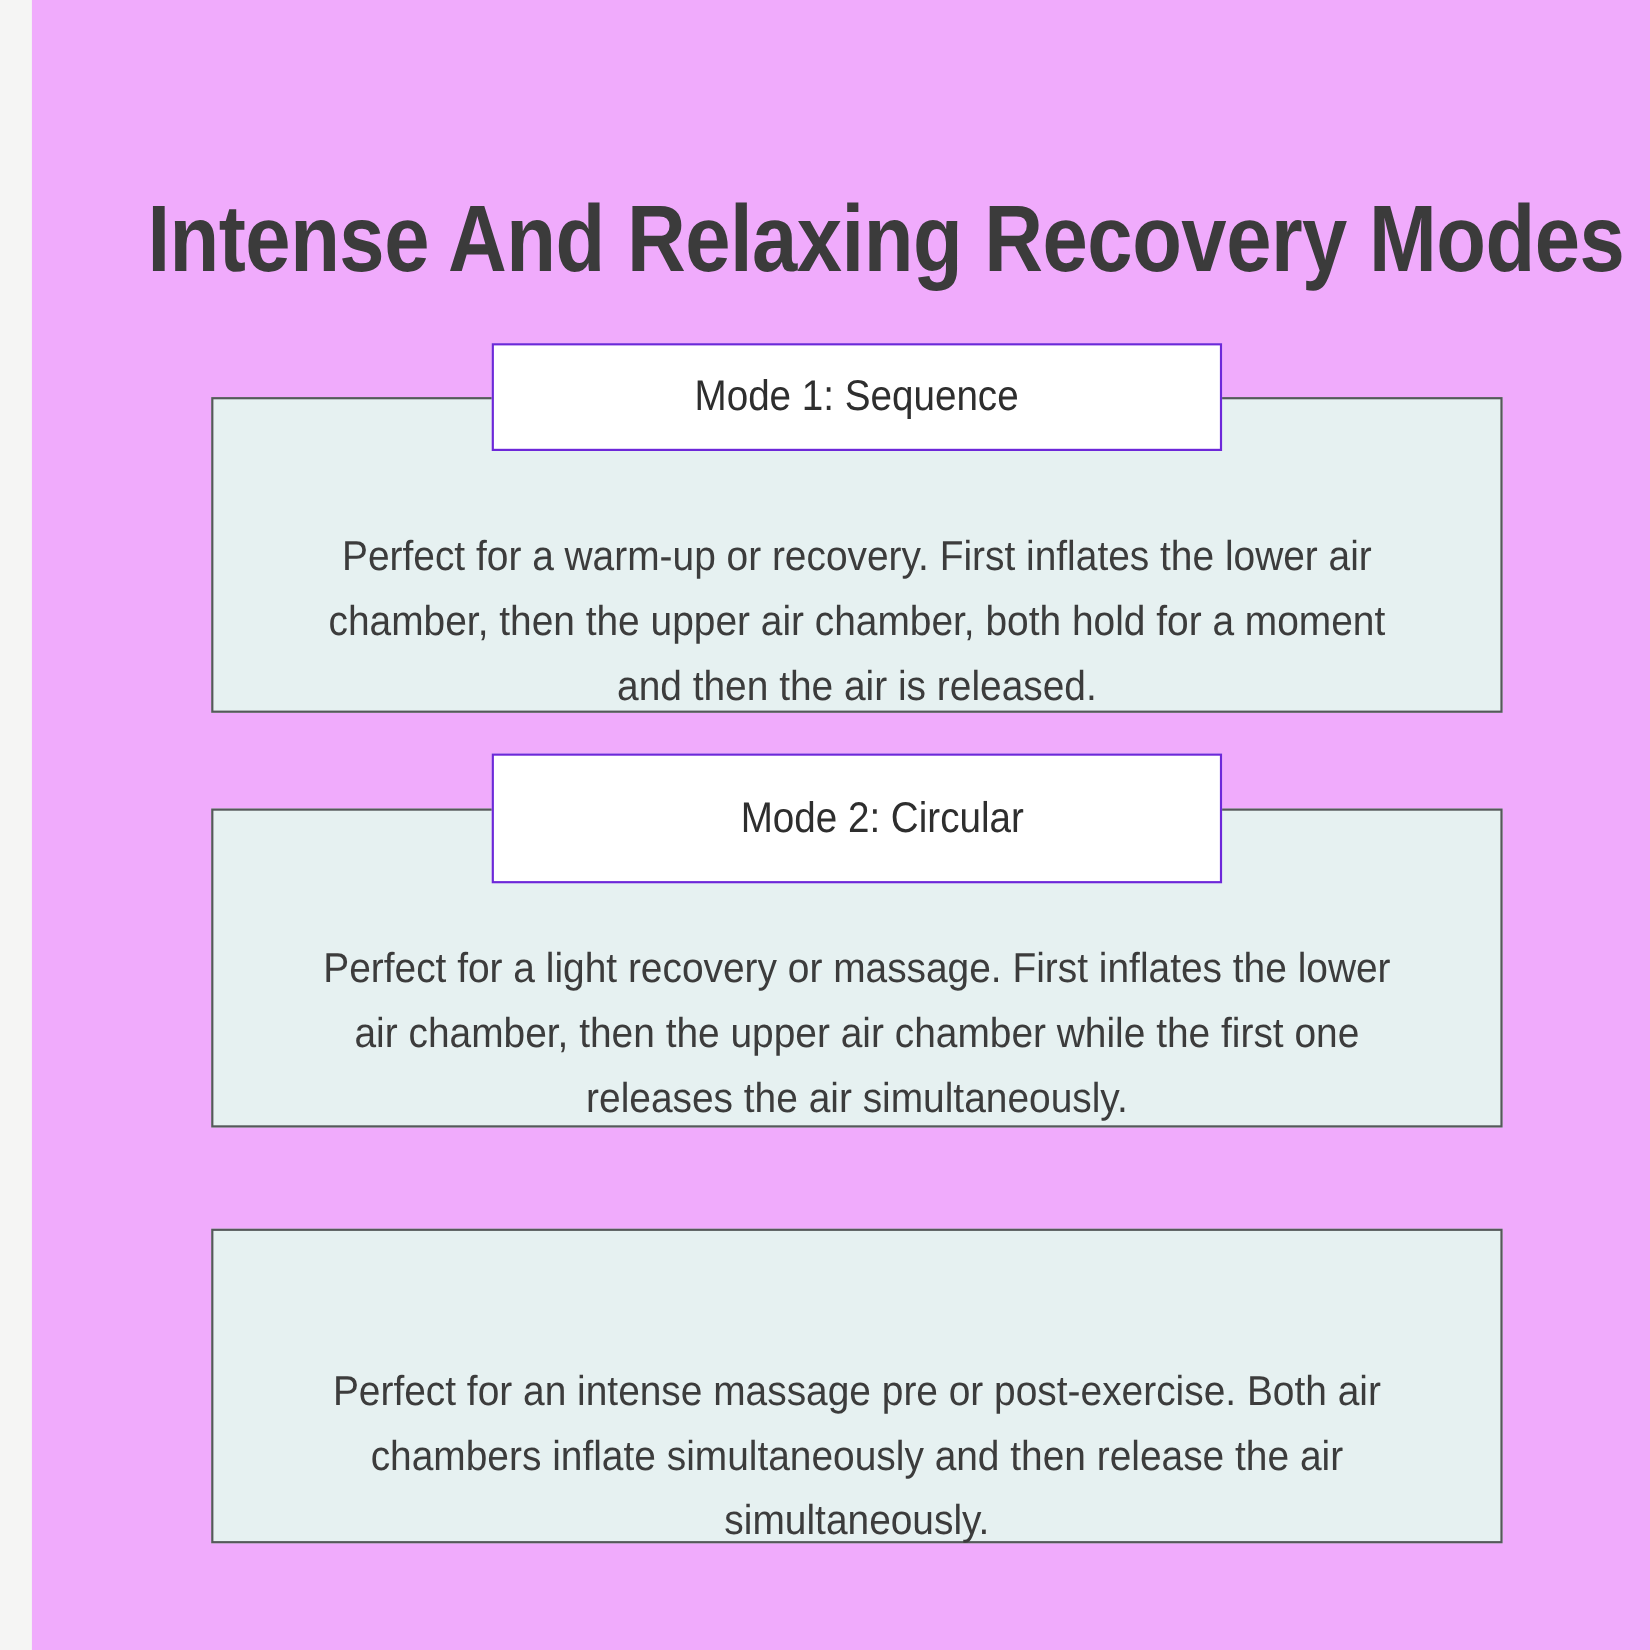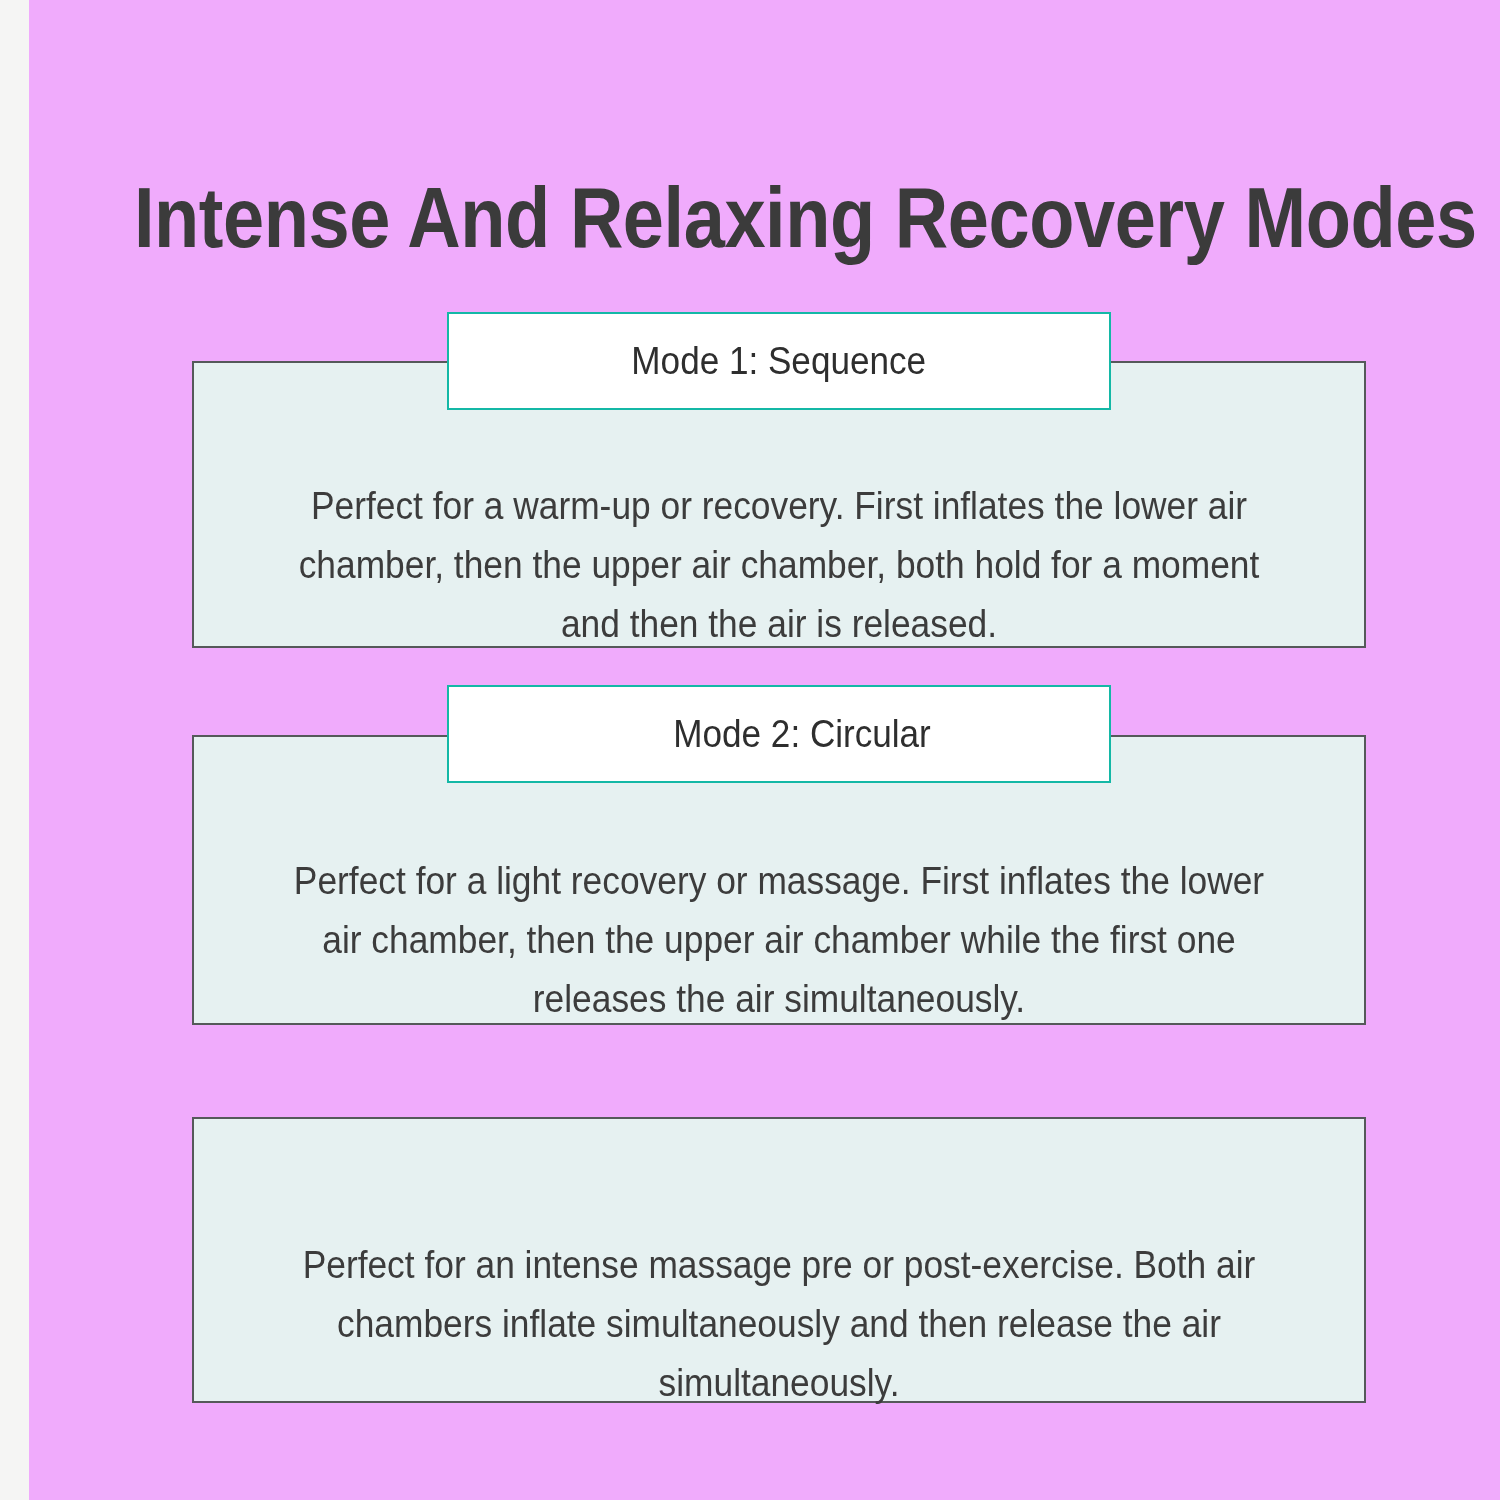--- a/index.html
+++ b/index.html
@@ -72,21 +72,21 @@
     padding: 0 40px;
     box-sizing: border-box;
   }
 
   .card-header {
     position: absolute;
     left: 255px;
     width: 664px;
     box-sizing: border-box;
     background: #ffffff;
-    border: 2px solid #14b8a6;
+    border: 2px solid #6d28d9;
     z-index: 3;
     display: flex;
     align-items: center;
     justify-content: center;
   }
 
   .card-header-label {
     font-family: "Liberation Sans", sans-serif;
     font-size: 39px;
     line-height: 44px;
@@ -97,21 +97,21 @@
   }
 
   
   #card-1 { top: 312px; height: 336px; }
   #card-1 .card-header { top: 0px;   height: 98px; }
   #card-1 .card-body   { top: 49px;  height: 287px; }
   #card-1 .card-text   { top: 127px; }
 
   
   #card-2 { top: 685px; height: 340px; }
-  #card-2 .card-header { top: 0px;   height: 98px; padding-left: 47px; }
+  #card-2 .card-header { top: 0px;   height: 118px; padding-left: 47px; }
   #card-2 .card-body   { top: 50px;  height: 290px; }
   #card-2 .card-text   { top: 129px; }
 
   
   #card-3 { top: 1068px; height: 335px; }
   #card-3 .card-header { top: 0px;   height: 97px; }
   #card-3 .card-body   { top: 49px;  height: 286px; }
   #card-3 .card-text   { top: 130px; }
 </style>
 </head>

